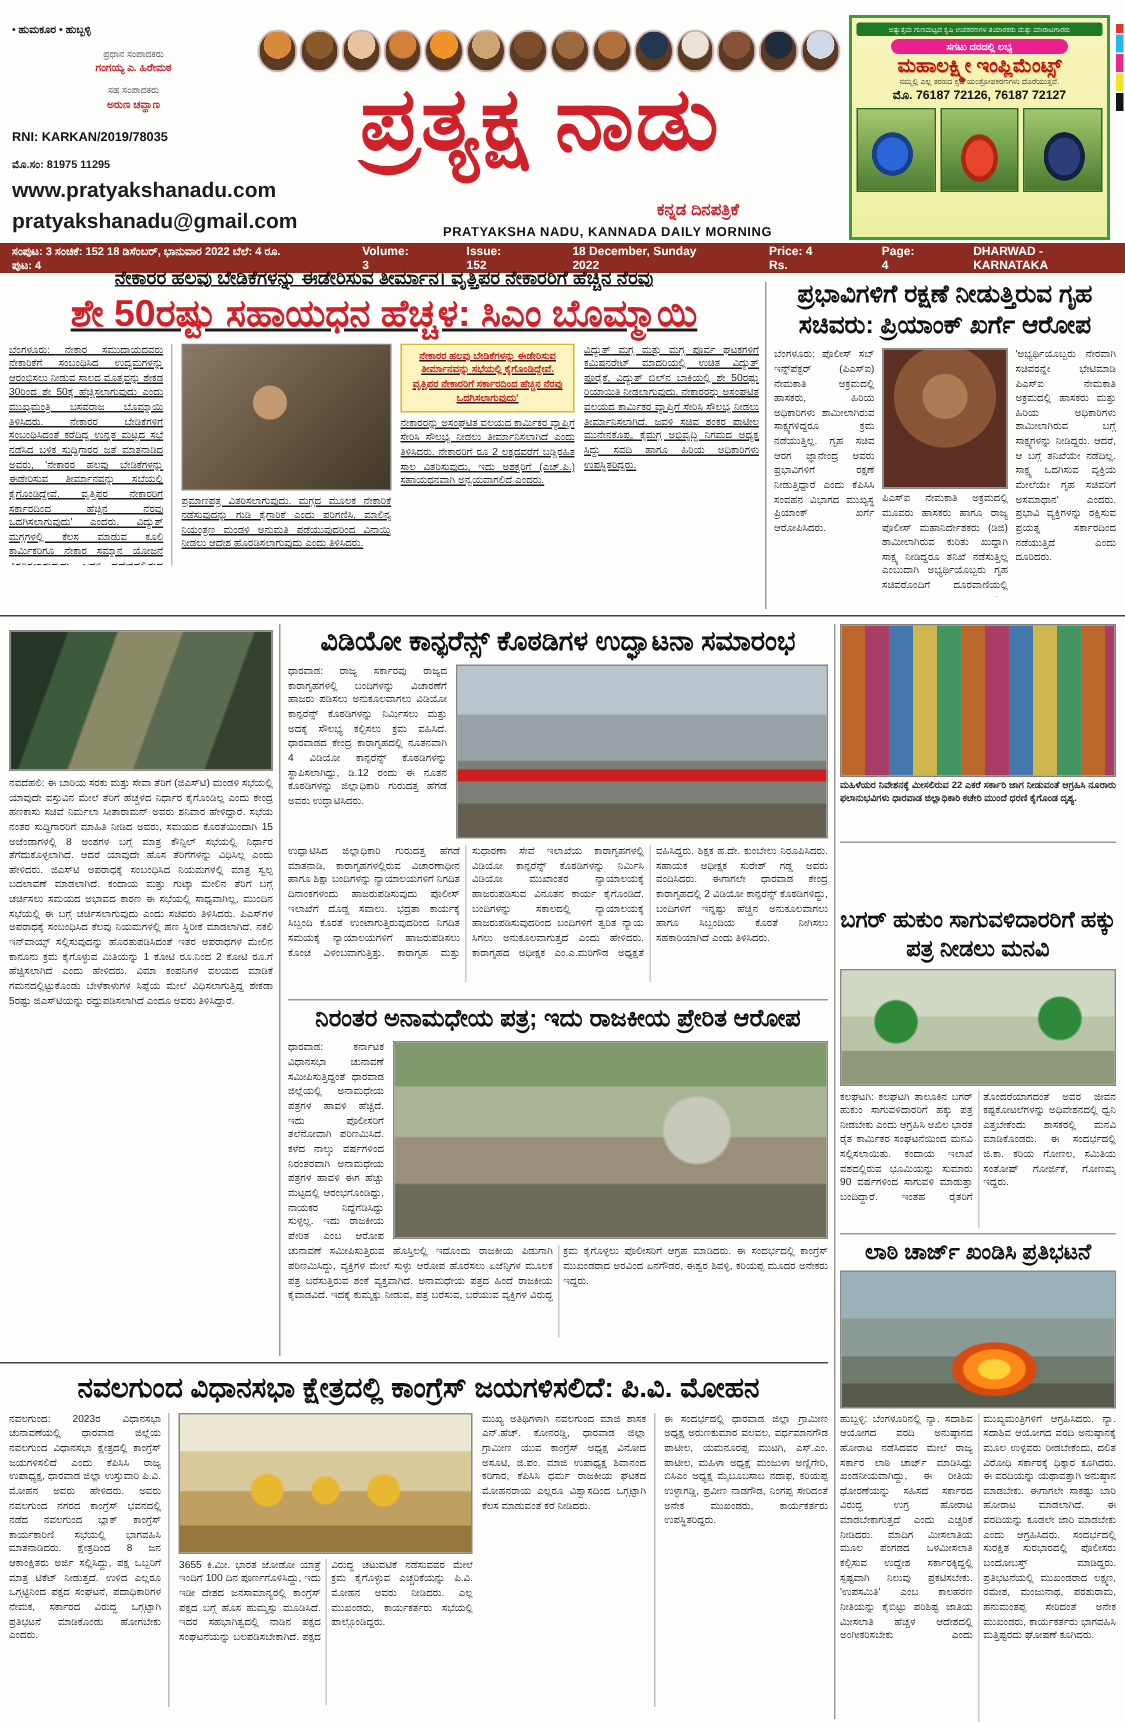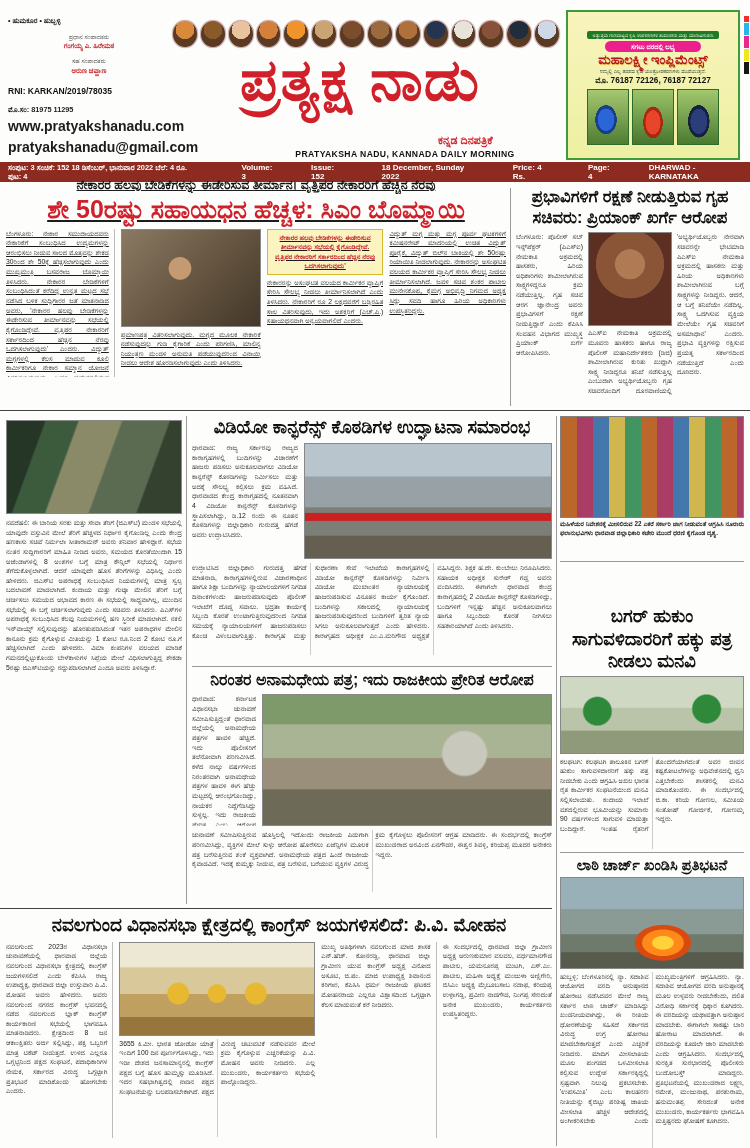--- a/index.html
+++ b/index.html
@@ -22,21 +22,21 @@
   .mh-web{font-size:14px;font-weight:bold;}
   .portraits{display:flex;gap:2px;}
   .portrait{width:26px;height:26px;border-radius:50%;border:1px solid #caa;box-shadow:0 0 1px #0006;}
   .np-title{font-size:58px;font-weight:bold;color:#d0202a;text-align:center;line-height:1.05;
             letter-spacing:1px;white-space:nowrap;}
   .np-sub-kn{font-size:11px;font-weight:bold;color:#d0202a;}
   .np-sub-en{font-size:8.6px;font-weight:bold;color:#111;letter-spacing:.4px;text-align:center;}
 
   
   .ad{border:2px solid #3f9a3c;background:linear-gradient(180deg,#f8f4bc,#edf0a2);
-      padding:19px;box-sizing:border-box;}
+      padding:3px;box-sizing:border-box;}
   .ad-band{background:#1f7a24;color:#fff;font-size:4.8px;text-align:center;padding:1.5px 1px;border-radius:2px;}
   .ad-ribbon{background:#ec1f8e;color:#fff;font-size:6.6px;font-weight:bold;text-align:center;
              width:70%;margin:2px auto 1px;padding:1.5px 2px;border-radius:7px;}
   .ad-title{color:#b5131c;font-weight:bold;font-size:13px;text-align:center;
             text-shadow:.7px .7px 0 #f0d060;line-height:1.1;}
   .ad-line{font-size:5.2px;text-align:center;color:#232;margin-top:1px;}
   .ad-phone{font-size:8.2px;font-weight:bold;text-align:center;margin-top:1px;color:#111;}
   .ad-thumbs{display:flex;gap:3px;margin-top:3px;justify-content:center;}
   .ad-thumb{width:52px;height:54px;border:1px solid #2e6b2a;}
   .imp1{background:radial-gradient(ellipse at 45% 55%,#2a66d8 0 26%,#1a3f8a 27% 34%,transparent 35%),
@@ -220,21 +220,21 @@
   </div>
 
   <div class="abs rule-v" style="left:556px;top:416px;height:730px;"></div>
 
   <div class="abs" style="left:560px;top:416px;width:184px;height:730px;">
     <div class="photo ph-women" style="width:182px;height:100px;"></div>
     <div class="caption" style="margin-top:2px;height:38px;overflow:hidden;">ಮಹಿಳೆಯರ ನಿವೇಶನಕ್ಕೆ ಮೀಸಲಿರುವ 22 ಎಕರೆ ಸರ್ಕಾರಿ ಜಾಗ ನೀಡುವಂತೆ ಆಗ್ರಹಿಸಿ ನೂರಾರು ಫಲಾನುಭವಿಗಳು ಧಾರವಾಡ ಜಿಲ್ಲಾಧಿಕಾರಿ ಕಚೇರಿ ಮುಂದೆ ಧರಣಿ ಕೈಗೊಂಡ ದೃಶ್ಯ.</div>
     <div class="thin-h" style="margin:3px 0;"></div>
 
     <div>
-      <div class="hl-m" style="font-size:18px;margin-top:43px;">ಬಗರ್ ಹುಕುಂ ಸಾಗುವಳಿದಾರರಿಗೆ ಹಕ್ಕು ಪತ್ರ ನೀಡಲು ಮನವಿ</div>
+      <div class="hl-m" style="font-size:15px;margin-top:43px;">ಬಗರ್ ಹುಕುಂ ಸಾಗುವಳಿದಾರರಿಗೆ ಹಕ್ಕು ಪತ್ರ ನೀಡಲು ಮನವಿ</div>
       <div class="photo ph-farmers" style="width:182px;height:76px;margin-top:3px;"></div>
       <div class="body-txt cols2" style="margin-top:3px;height:92px;">ಕಲಘಟಗಿ: ಕಲಘಟಗಿ ತಾಲೂಕಿನ ಬಗರ್ ಹುಕುಂ ಸಾಗುವಳಿದಾರರಿಗೆ ಹಕ್ಕು ಪತ್ರ ನೀಡಬೇಕು ಎಂದು ಆಗ್ರಹಿಸಿ ಅಖಿಲ ಭಾರತ ರೈತ ಕಾರ್ಮಿಕರ ಸಂಘಟನೆಯಿಂದ ಮನವಿ ಸಲ್ಲಿಸಲಾಯಿತು. ಕಂದಾಯ ಇಲಾಖೆ ವಶದಲ್ಲಿರುವ ಭೂಮಿಯನ್ನು ಸುಮಾರು 90 ವರ್ಷಗಳಿಂದ ಸಾಗುವಳಿ ಮಾಡುತ್ತಾ ಬಂದಿದ್ದಾರೆ. ಇಂತಹ ರೈತರಿಗೆ ತೊಂದರೆಯಾಗದಂತೆ ಅವರ ಜೀವನ ಕಷ್ಟಕೋಟಲೆಗಳನ್ನು ಅಧಿವೇಶನದಲ್ಲಿ ಧ್ವನಿ ಎತ್ತಬೇಕೆಂದು ಶಾಸಕರಲ್ಲಿ ಮನವಿ ಮಾಡಿಕೊಂಡರು. ಈ ಸಂದರ್ಭದಲ್ಲಿ ಜಿ.ಕಾ. ಕರಿಯ ಗೋಣಲ, ಸಮಿತಿಯ ಸಂತೋಷ್ ಗೋರ್ಜಿಕೆ, ಗೋಣಮ್ಮ ಇದ್ದರು.</div>
     </div>
 
     <div class="thin-h" style="margin:3px 0;"></div>
 
     <div>
       <div class="hl-m" style="font-size:14.5px;">ಲಾಠಿ ಚಾರ್ಜ್ ಖಂಡಿಸಿ ಪ್ರತಿಭಟನೆ</div>
       <div class="photo ph-fire" style="width:182px;height:90px;margin-top:3px;"></div>
       <div class="body-txt cols2" style="margin-top:3px;height:246px;">ಹುಬ್ಬಳ್ಳಿ: ಬೆಂಗಳೂರಿನಲ್ಲಿ ನ್ಯಾ. ಸದಾಶಿವ ಆಯೋಗದ ವರದಿ ಅನುಷ್ಠಾನದ ಹೋರಾಟ ನಡೆಸಿದವರ ಮೇಲೆ ರಾಜ್ಯ ಸರ್ಕಾರ ಲಾಠಿ ಚಾರ್ಜ್ ಮಾಡಿಸಿದ್ದು ಖಂಡನೀಯವಾಗಿದ್ದು, ಈ ರೀತಿಯ ಧೋರಣೆಯನ್ನು ಸಹಿಸದೆ ಸರ್ಕಾರದ ವಿರುದ್ಧ ಉಗ್ರ ಹೋರಾಟ ಮಾಡಬೇಕಾಗುತ್ತದೆ ಎಂದು ಎಚ್ಚರಿಕೆ ನೀಡಿದರು. ಮಾದಿಗ ಮೀಸಲಾತಿಯ ಮೂಲ ಪಂಗಡದ ಒಳಮೀಸಲಾತಿ ಕಲ್ಪಿಸುವ ಉದ್ದೇಶ ಸರ್ಕಾರಕ್ಕಿದ್ದಲ್ಲಿ ಸ್ಪಷ್ಟವಾಗಿ ನಿಲುವು ಪ್ರಕಟಿಸಬೇಕು. 'ಉಪಸಮಿತಿ' ಎಂಬ ಕಾಲಹರಣ ನೀತಿಯನ್ನು ಕೈಬಿಟ್ಟು ಪರಿಶಿಷ್ಟ ಜಾತಿಯ ಮೀಸಲಾತಿ ಹೆಚ್ಚಳ ಆದೇಶದಲ್ಲಿ ಅಂಗೀಕರಿಸಬೇಕು ಎಂದು ಮುಖ್ಯಮಂತ್ರಿಗಳಿಗೆ ಆಗ್ರಹಿಸಿದರು. ನ್ಯಾ. ಸದಾಶಿವ ಆಯೋಗದ ವರದಿ ಅನುಷ್ಠಾನಕ್ಕೆ ಮೂಲ ಉಳ್ಳವರು ರೀಡಬೇಕೆಂದು, ದಲಿತ ವಿರೋಧಿ ಸರ್ಕಾರಕ್ಕೆ ಧಿಕ್ಕಾರ ಕೂಗಿದರು. ಈ ವರದಿಯನ್ನು ಯಥಾವತ್ತಾಗಿ ಅನುಷ್ಠಾನ ಮಾಡಬೇಕು. ಈಗಾಗಲೇ ಸಾಕಷ್ಟು ಬಾರಿ ಹೋರಾಟ ಮಾಡಲಾಗಿದೆ. ಈ ವರದಿಯನ್ನು ಕೂಡಲೇ ಜಾರಿ ಮಾಡಬೇಕು ಎಂದು ಆಗ್ರಹಿಸಿದರು. ಸಂದರ್ಭದಲ್ಲಿ ಸುರಕ್ಷಿತ ಸುರಭಾರದಲ್ಲಿ ಪೊಲೀಸರು ಬಂದೋಬಸ್ತ್ ಮಾಡಿದ್ದರು. ಪ್ರತಿಭಟನೆಯಲ್ಲಿ ಮುಖಂಡರಾದ ಲಕ್ಷ್ಮಣ, ರಮೇಶ, ಮಂಜುನಾಥ, ಪರಶುರಾಮ, ಹನುಮಂತಪ್ಪ ಸೇರಿದಂತೆ ಅನೇಕ ಮುಖಂಡರು, ಕಾರ್ಯಕರ್ತರು ಭಾಗವಹಿಸಿ ಮತ್ತಿಷ್ಟರದು ಘೋಷಣೆ ಕೂಗಿದರು.</div>

